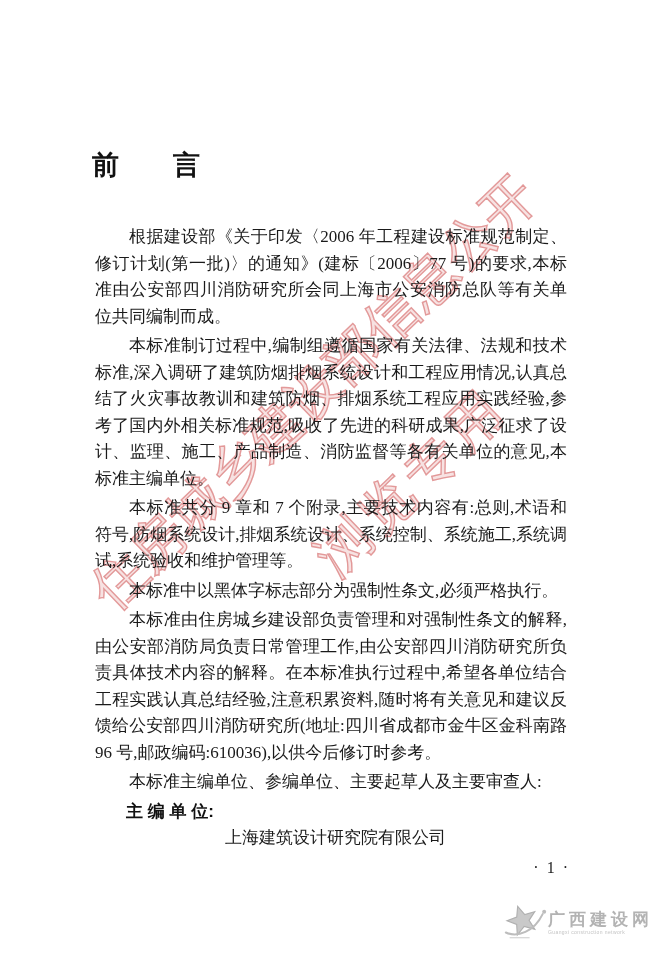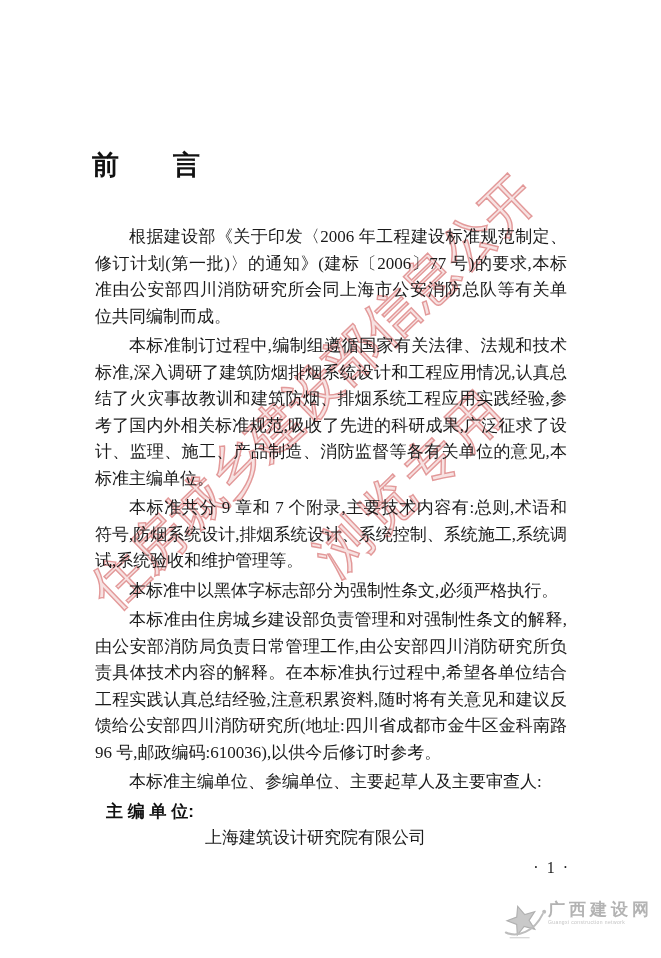--- a/index.html
+++ b/index.html
@@ -41,41 +41,41 @@
     color:#111;
   }
   .para{
     margin:3px;
     font-size:17px;
     line-height:26.5px;
     text-align:justify;
     text-justify:inter-ideograph;
     text-indent:2em;
   }
-  .editors{margin-left:14px;}
+  .editors{margin-left:34px;}
   .editor-row{display:flex;line-height:26.5px;font-size:17px;}
   .editor-label{
     flex:none;width:99px;
     font-family:"Liberation Sans","DejaVu Sans",sans-serif;
     font-weight:bold;color:#111;
   }
   .editor-value{flex:1;}
   .page-number{
     position:absolute;z-index:1;
     left:92px;top:859px;width:478px;
     text-align:right;
     font-size:16px;
     letter-spacing:2px;
     color:#222;
   }
   
   .logo{
     position:absolute;z-index:2;
     right:8px;bottom:12px;
-    display:flex;
+    display:flex;align-items:center;
   }
   .logo-text-col{display:flex;flex-direction:column;align-items:flex-start;}
   .logo-name{
     font-family:"Liberation Serif","DejaVu Serif",serif;
     font-weight:bold;
     font-size:17px;line-height:19px;
     letter-spacing:4px;
     color:#b3b3b3;
   }
   .logo-tagline{

